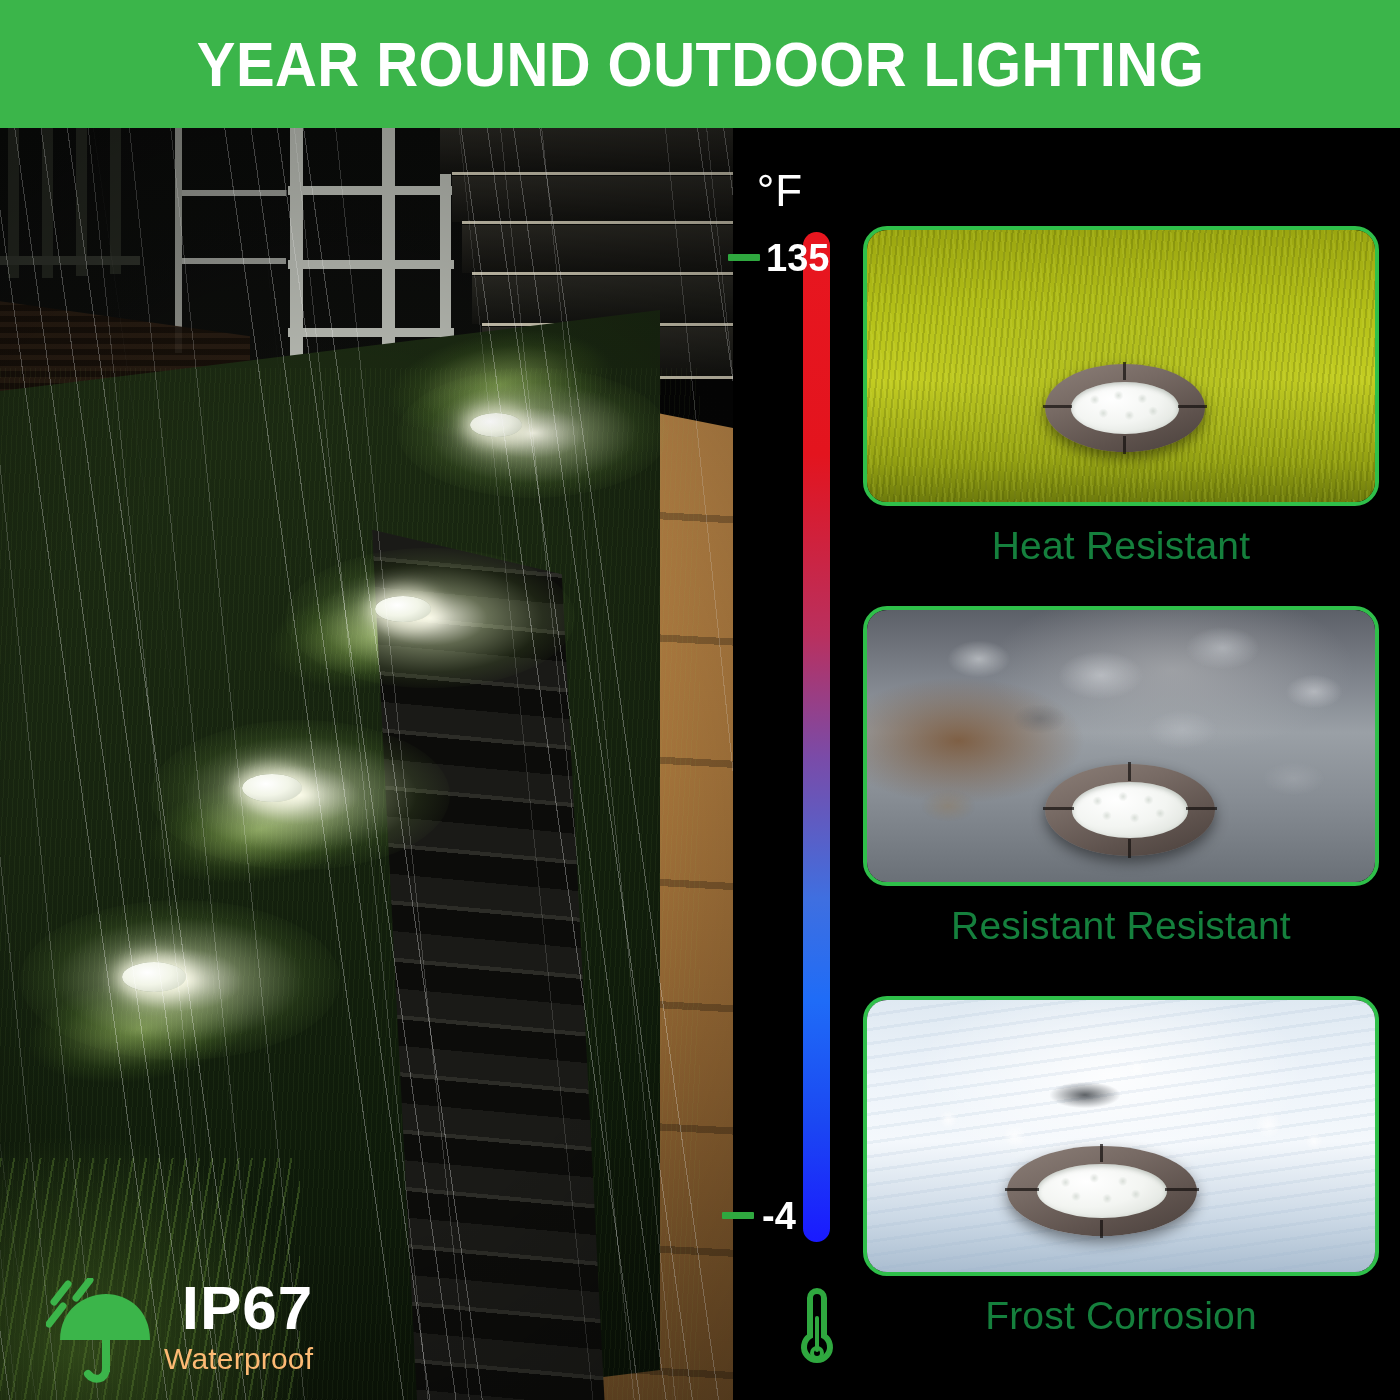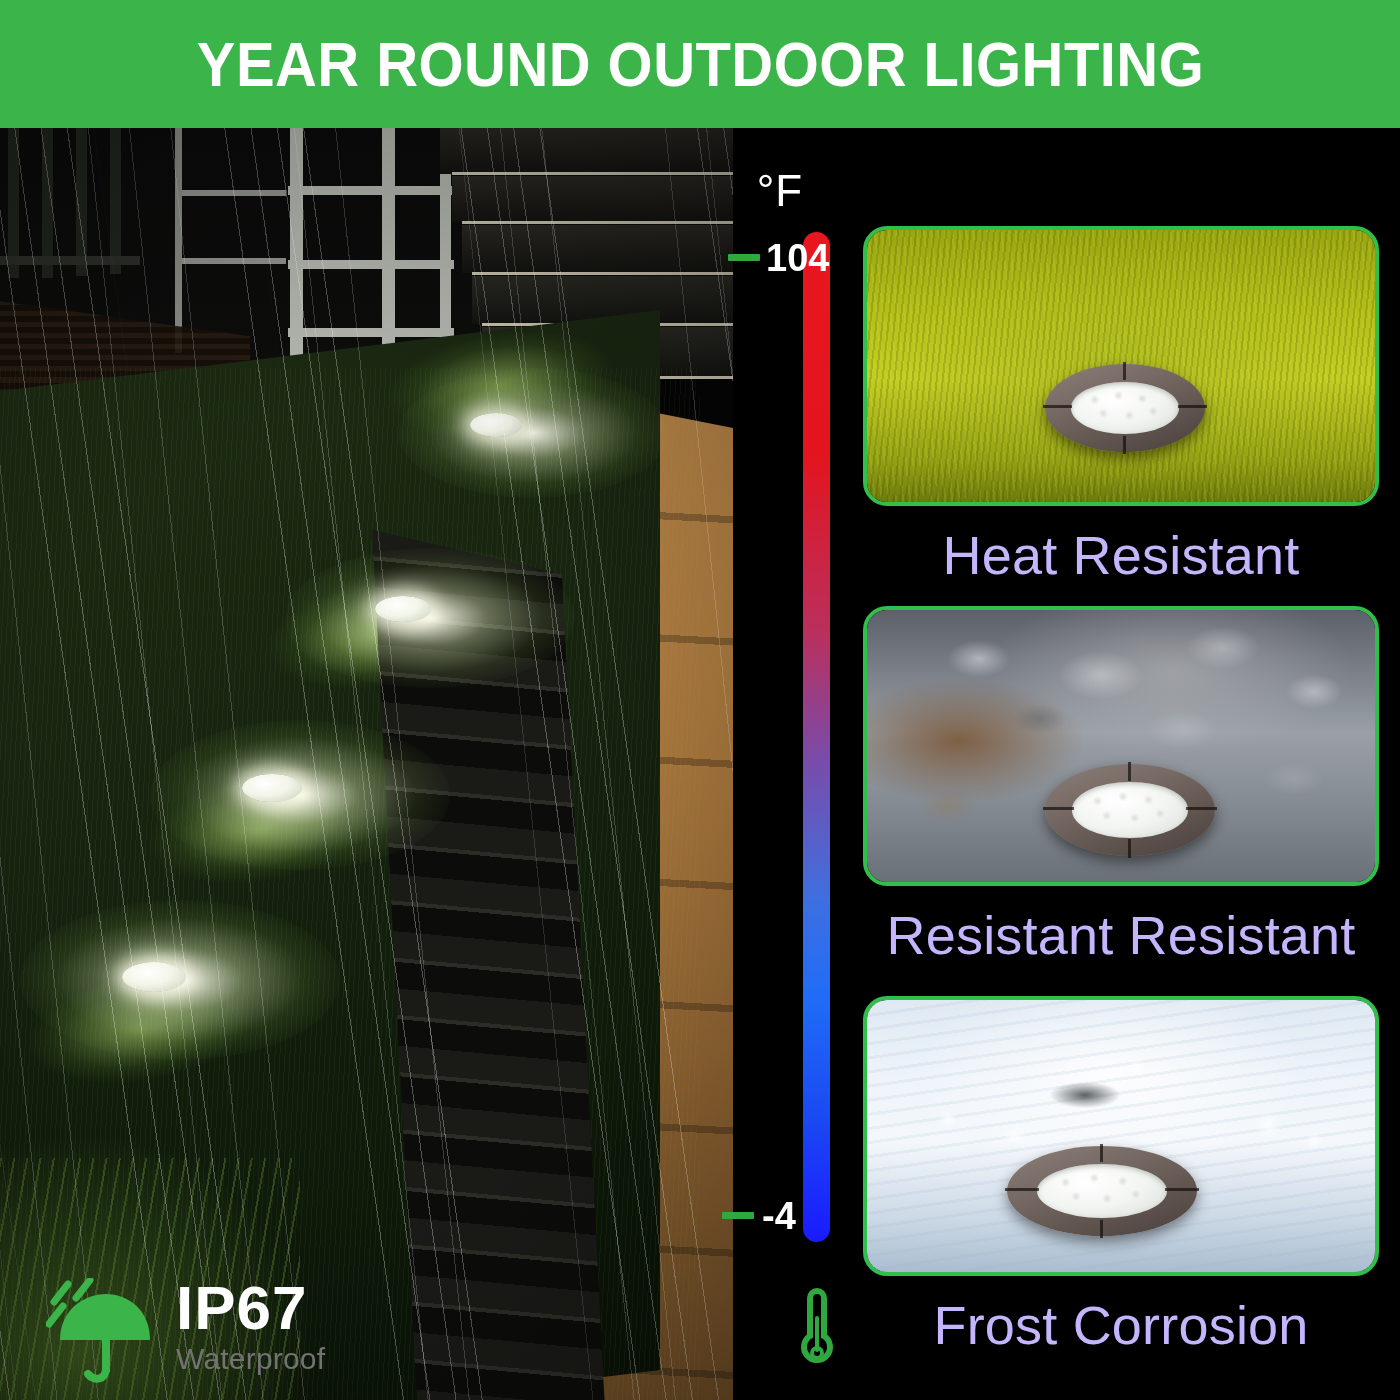--- a/index.html
+++ b/index.html
@@ -92,27 +92,27 @@
   .rain2 {
     left:-60px; top:-40px; width:860px; height:1380px; opacity:0.40;
     background-image:repeating-linear-gradient(84deg, rgba(255,255,255,0.5) 0px, rgba(255,255,255,0.5) 1px, rgba(255,255,255,0) 1px, rgba(255,255,255,0) 41px);
     -webkit-mask-image:repeating-linear-gradient(84deg, rgba(0,0,0,0) 0px, rgba(0,0,0,0) 70px, rgba(0,0,0,1) 95px, rgba(0,0,0,1) 190px);
             mask-image:repeating-linear-gradient(84deg, rgba(0,0,0,0) 0px, rgba(0,0,0,0) 70px, rgba(0,0,0,1) 95px, rgba(0,0,0,1) 190px);
   }
 
   
   #ip67 { position:absolute; left:46px; top:1272px; width:330px; height:120px; }
   #ip67-icon { position:absolute; left:0; top:6px; width:108px; height:108px; }
-  #ip67-text { position:absolute; left:130px; top:0px; }
+  #ip67-text { position:absolute; left:118px; top:0px;text-align:right; }
   #ip67-code {
     color:#ffffff; font-size:62px; font-weight:bold; line-height:72px;
     letter-spacing:1px;
   }
   #ip67-sub {
-    color:#737373; font-size:30px; font-weight:normal; line-height:34px;
+    color:#fdba74; font-size:30px; font-weight:normal; line-height:34px;
     margin-top:-2px; letter-spacing:0.2px;
   }
 
   
   #gauge { position:absolute; left:700px; top:128px; width:160px; height:1272px; }
   #deg-f {
     position:absolute; left:0; top:38px; width:160px; text-align:center;
     color:#ffffff; font-size:44px; font-weight:normal; letter-spacing:1px;
   }
   #bar {
@@ -133,21 +133,21 @@
   #thermo-icon { position:absolute; left:94px; top:1160px; width:46px; height:84px; }
 
   
   .card {
     position:absolute; left:863px; width:516px; height:280px;
     border:4px solid #2fbf4a; border-radius:24px; overflow:hidden;
   }
   .card-img { position:absolute; inset:0; }
   .card-label {
     position:absolute; left:863px; width:516px; text-align:center;
-    color:#c4b5fd; font-size:54px; font-weight:normal; letter-spacing:0.2px;
+    color:#15803d; font-size:39px; font-weight:normal; letter-spacing:0.2px;
   }
 
   
   #card-heat .card-img {
     background:
       radial-gradient(ellipse 300px 160px at 50% 55%, rgba(160,175,30,0.55) 0%, rgba(0,0,0,0) 70%),
       linear-gradient(180deg,#9aa510 0%,#b4c018 30%,#c3cd22 55%,#93a012 85%,#6d7a0c 100%);
   }
   #card-heat .card-tex {
     position:absolute; inset:0; opacity:0.55;
@@ -317,21 +317,21 @@
       <div id="ip67-sub">Waterproof</div>
     </div>
   </div>
 
   <div id="gauge">
     <div id="deg-f">°F</div>
 
     <div id="bar"></div>
 
     <div class="tick" style="left:28px;top:126px;"></div>
-    <div class="tick-label" style="left:66px;top:111px;">104</div>
+    <div class="tick-label" style="left:66px;top:111px;">135</div>
 
     <div class="tick" style="left:22px;top:1084px;"></div>
     <div class="tick-label" style="left:62px;top:1069px;">-4</div>
 
     <div id="thermo-icon">
       <svg viewBox="0 0 46 84" width="46" height="84" aria-hidden="true">
         <path d="M16 10 a7 7 0 0 1 14 0 v38 a13 13 0 1 1 -14 0 Z" fill="none" stroke="#2fa83f" stroke-width="6"></path>
         <line x1="23" y1="30" x2="23" y2="62" stroke="#2fa83f" stroke-width="4" stroke-linecap="round"></line>
         <circle cx="23" cy="65" r="5" fill="none" stroke="#2fa83f" stroke-width="4"></circle>
       </svg>

